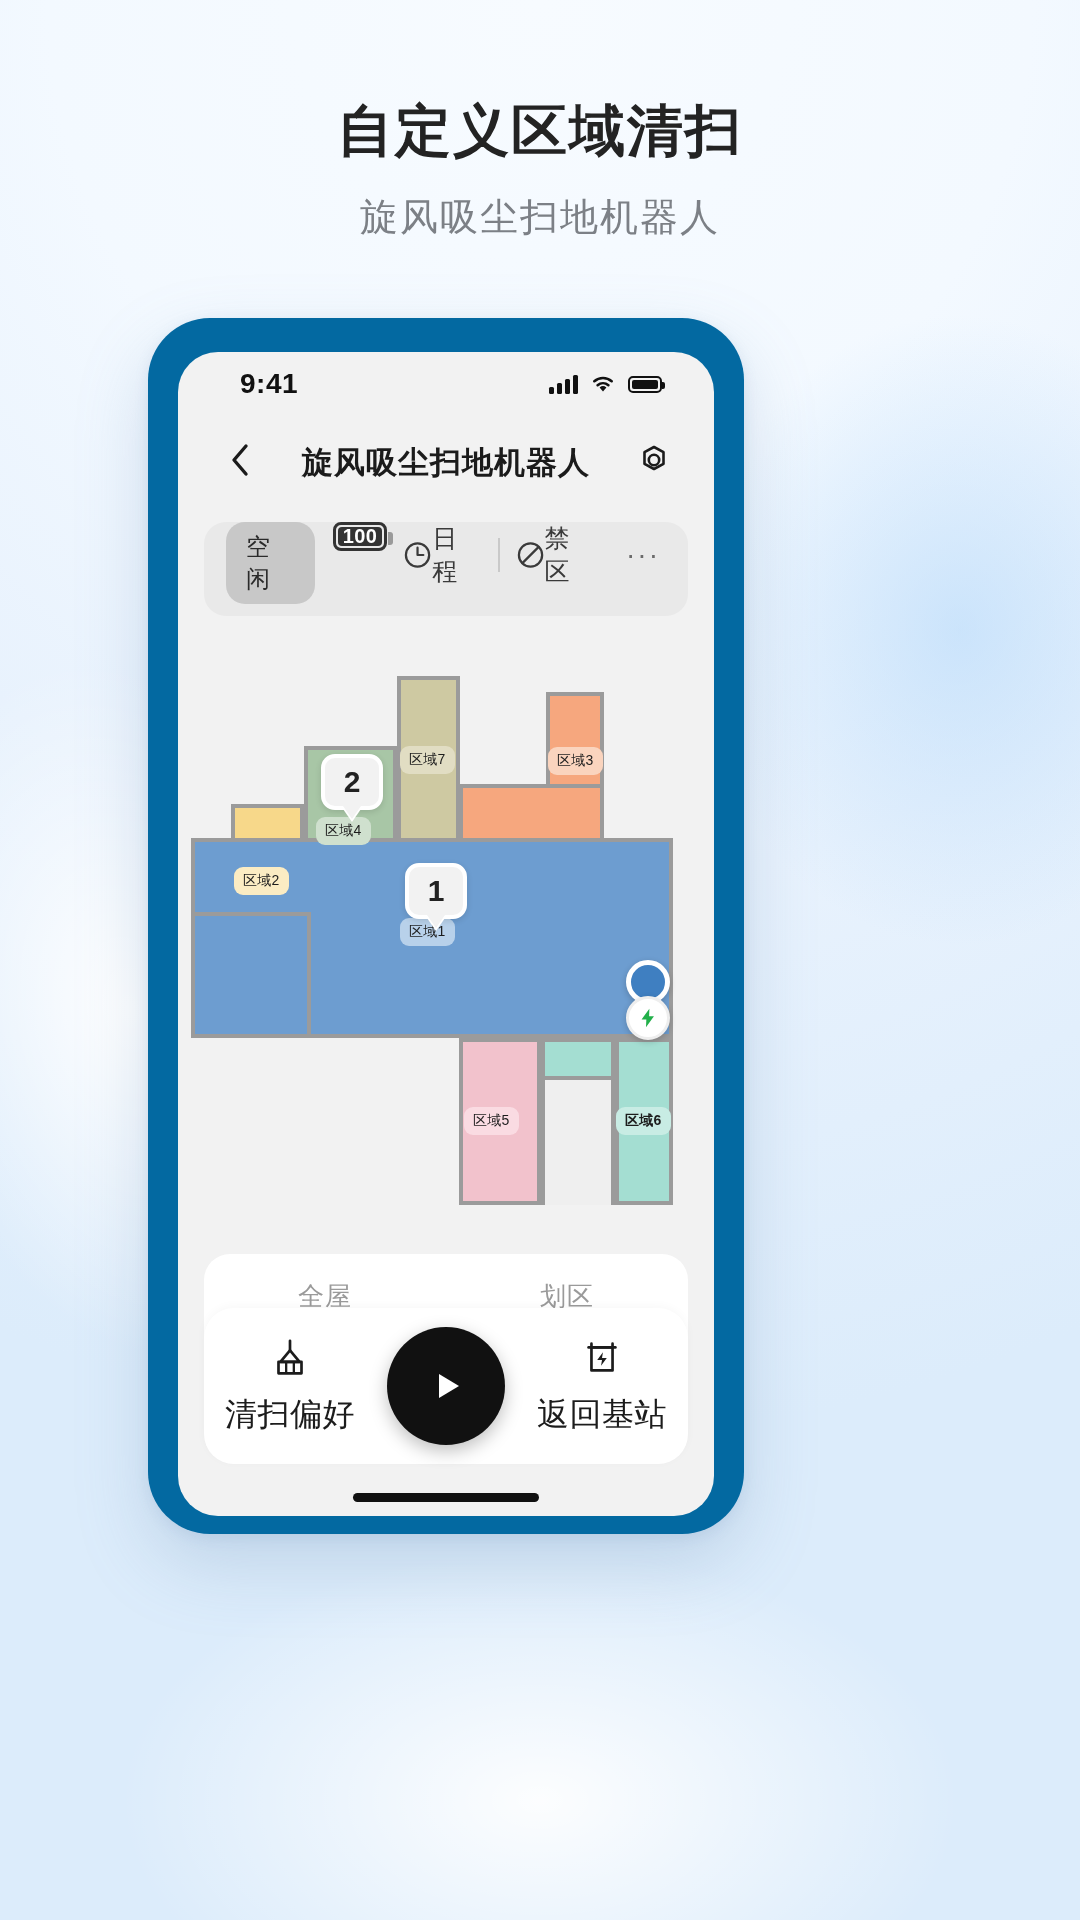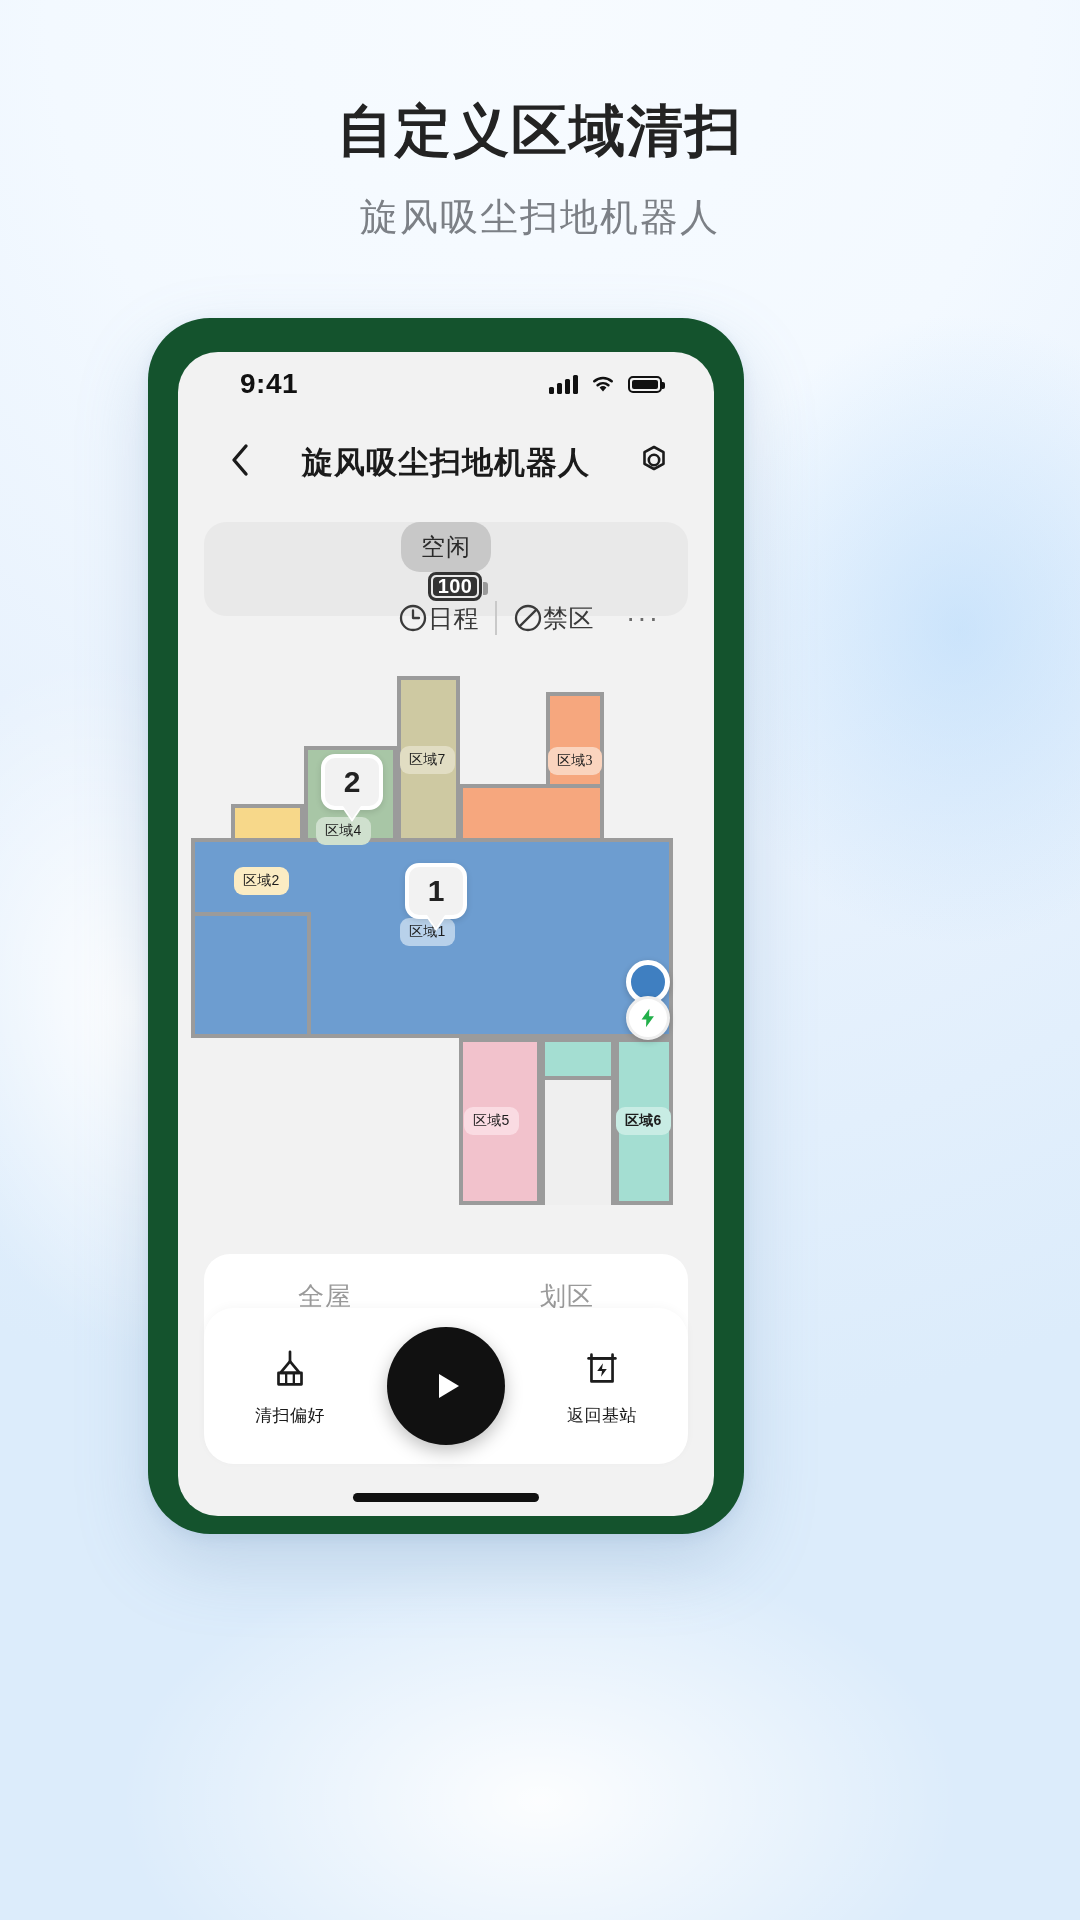--- a/index.html
+++ b/index.html
@@ -37,21 +37,21 @@
   #page-title {
     font-size:56px; font-weight:700; letter-spacing:2px; color:#232323; line-height:1.1;
   }
   #page-subtitle {
     margin-top:30px; font-size:38px; color:#7c8086; letter-spacing:2px; font-weight:400;
   }
 
   
   #phone {
     position:absolute; left:148px; top:318px; width:596px; height:1216px;
-    background:#14532d; border-radius:62px;
+    background:#0369a1; border-radius:62px;
     box-shadow:0 30px 70px rgba(118,150,185,.28), 0 4px 14px rgba(118,150,185,.16);
   }
   #screen {
     position:absolute; left:30px; top:34px; right:30px; bottom:18px;
     background:#f2f2f2; border-radius:40px; overflow:hidden;
   }
 
   
   #status-bar { position:relative; height:66px; }
   #status-time {
@@ -77,21 +77,21 @@
   }
   #nav-title {
     position:absolute; left:0; right:0; top:24px; text-align:center;
     font-size:31px; font-weight:600; color:#1b1b1b; letter-spacing:1px;
   }
   #nav-settings { position:absolute; right:36px; top:18px; width:48px; height:48px; }
 
   
   #toolbar {
     margin:18px 26px 0 26px; height:94px; background:#e9e9e9; border-radius:22px;
-    display:flex; align-items:center; padding:0 22px; position:relative;flex-direction:column;
+    display:flex; align-items:flex-start; padding:0 22px; position:relative;
   }
   #status-pill {
     background:#c8c8c8; color:#2b2b2b; font-size:24px; border-radius:19px;
     padding:9px 20px; font-weight:500; letter-spacing:1px;
   }
   #battery-chip {
     margin-left:18px; display:flex; align-items:center;
   }
   .batt2 { width:54px; height:29px; border:3px solid #333; border-radius:8px; position:relative;
            display:flex; align-items:center; justify-content:center; }
@@ -149,21 +149,21 @@
     width:52px; height:5px; background:#2f7bf6; border-radius:3px;
   }
 
   
   #action-bar {
     position:absolute; left:26px; right:26px; bottom:52px; height:156px;
     background:#fff; border-radius:30px; display:flex; align-items:center; justify-content:space-around;
     box-shadow:0 -2px 10px rgba(0,0,0,.03);
   }
   .act { display:flex; flex-direction:column; align-items:center; gap:12px; width:150px; }
-  .act-label { font-size:17px; color:#1c1c1c; letter-spacing:.5px; }
+  .act-label { font-size:32px; color:#1c1c1c; letter-spacing:.5px; }
   #play-button {
     width:118px; height:118px; border-radius:50%; background:#111;
     display:flex; align-items:center; justify-content:center;
     box-shadow:0 6px 18px rgba(0,0,0,.25);
   }
   #home-indicator {
     position:absolute; left:50%; margin-left:-93px; bottom:14px;
     width:186px; height:9px; background:#111; border-radius:5px;
   }
 </style>
@@ -264,21 +264,21 @@
 
       <div class="room" style="left:281px; top:414px; width:82px; height:167px; background:#f2c2cc;"></div>
 
       <div class="room" style="left:437px; top:414px; width:58px; height:167px; background:#a4ded2;"></div>
 
       <div class="room" style="left:363px; top:414px; width:74px; height:42px; background:#a4ded2; border-bottom:4px solid #9b9b9b;"></div>
 
       <div class="room" style="left:363px; top:456px; width:74px; height:125px; background:#efefef; border:none; border-left:4px solid #9b9b9b; border-right:4px solid #9b9b9b;"></div>
 
       <div class="room-label" style="left:222px; top:122px; background:#e1ddc3;">区域7</div>
-      <div class="room-label" style="left:370px; top:123px; background:#fad4be;font-family:Liberation Serif, serif;">区域3</div>
+      <div class="room-label" style="left:370px; top:123px; background:#fad4be;">区域3</div>
       <div class="room-label" style="left:138px; top:193px; background:#cfe0ce;">区域4</div>
       <div class="room-label" style="left:56px; top:243px; background:#fbecc3;">区域2</div>
       <div class="room-label" style="left:222px; top:294px; background:#b8d1ea;">区域1</div>
       <div class="room-label" style="left:286px; top:483px; background:#fadbe2;">区域5</div>
       <div class="room-label" style="left:438px; top:483px; background:#c8ece4;font-weight:bold;">区域6</div>
 
       <div class="order-badge" style="left:143px; top:130px;">2</div>
       <div class="order-badge" style="left:227px; top:239px;">1</div>
 
       <div id="robot-dot" style="left:448px; top:336px;"></div>

